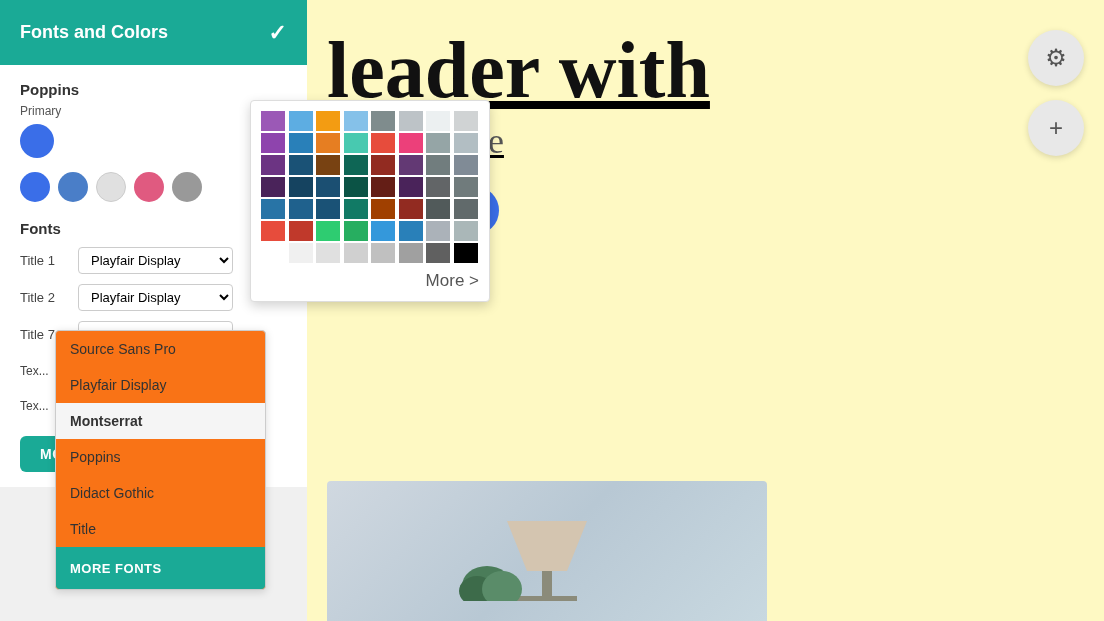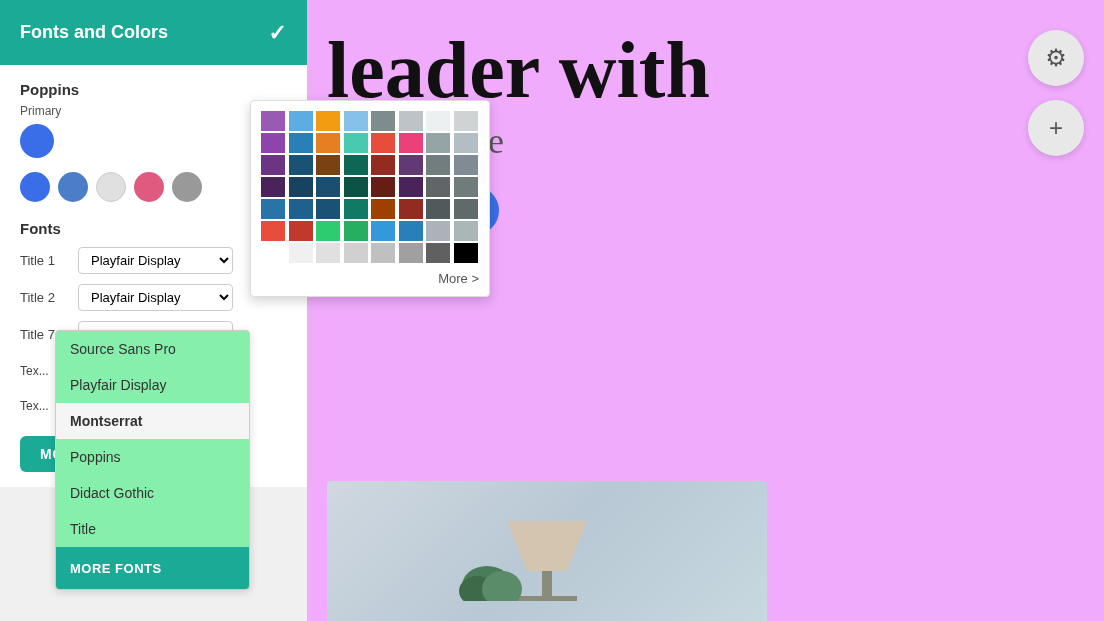--- a/index.html
+++ b/index.html
@@ -136,22 +136,22 @@
       cursor: pointer;
       letter-spacing: 0.5px;
       margin-top: 8px;
     }
 
     
     .dropdown-container {
       position: absolute;
       left: 55px;
       top: 330px;
-      width: 195px;
-      background: #86efac;
+      width: 211px;
+      background: #f97316;
       border: 1px solid #ccc;
       border-radius: 4px;
       box-shadow: 0 2px 8px rgba(0,0,0,0.15);
       z-index: 100;
     }
 
     .dropdown-item {
       padding: 10px 14px;
       font-size: 14px;
       color: #333;
@@ -202,34 +202,35 @@
     }
 
     .color-cell {
       width: 24px;
       height: 20px;
       cursor: pointer;
     }
 
     .more-link {
       text-align: right;
-      font-size: 13px;
+      font-size: 17px;
       color: #555;
       cursor: pointer;
     }
 
     
     #main-content {
       position: absolute;
       left: 307px;
       top: 0;
       right: 0;
       bottom: 0;
-      background: #f0abfc;
+      background: #fef9c3;
       overflow: hidden;
+      text-decoration: underline;
     }
 
     .hero-text-area {
       padding: 30px 40px 20px 20px;
     }
 
     .hero-heading {
       font-family: Georgia, 'Times New Roman', serif;
       font-size: 80px;
       font-weight: 900;

